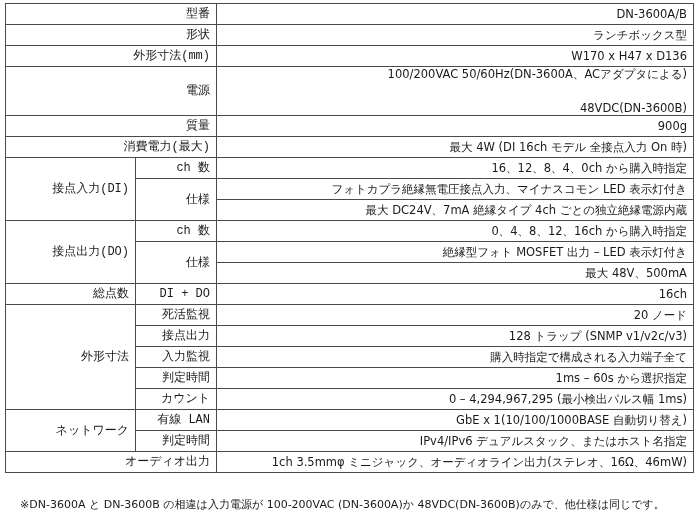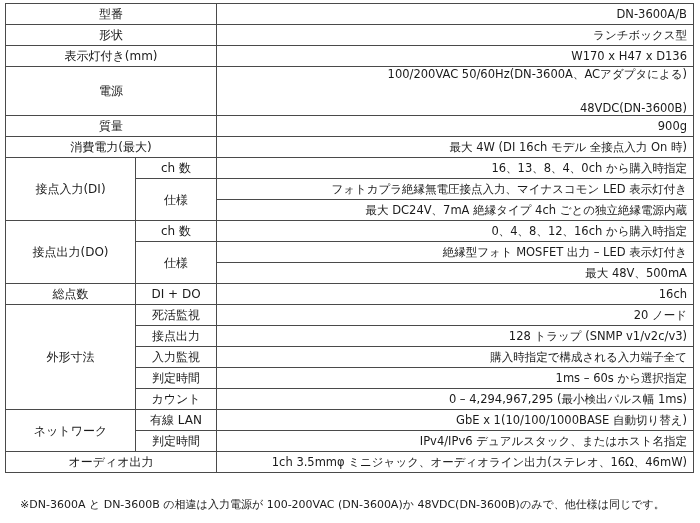--- a/index.html
+++ b/index.html
@@ -17,21 +17,21 @@
   }
   table.spec td {
     border: 1.5px solid #4a4a4a;
     padding: 0 6px;
     height: 20px;
     line-height: 14px;
     vertical-align: middle;
     white-space: nowrap;
     overflow: hidden;
   }
-  table.spec td.lbl { text-align: center; }
+  table.spec td.lbl { text-align: right; font-family: Liberation Mono, monospace; }
   table.spec td.val { text-align: right; font-size: 11.5px; }
   table.spec tr.tall td { height: 41px; }
   .footnote {
     position: absolute; left: 20px; top: 497px;
     font-size: 11px; white-space: nowrap;
   }
 </style>
 </head>
 <body>
 
@@ -44,21 +44,21 @@
   <tbody>
       <tr>
     <td class="lbl" colspan="2">型番</td>
     <td class="val">DN-3600A/B</td>
   </tr>
   <tr>
     <td class="lbl" colspan="2">形状</td>
     <td class="val">ランチボックス型</td>
   </tr>
   <tr>
-    <td class="lbl" colspan="2">表示灯付き(mm)</td>
+    <td class="lbl" colspan="2">外形寸法(mm)</td>
     <td class="val">W170 x H47 x D136</td>
   </tr>
   <tr class="tall">
     <td class="lbl" colspan="2">電源</td>
     <td class="val">
       <div>100/200VAC 50/60Hz(DN-3600A、ACアダプタによる)</div>
       <div style="margin-top:20px">48VDC(DN-3600B)</div>
     </td>
   </tr>
   <tr>
@@ -66,21 +66,21 @@
     <td class="val">900g</td>
   </tr>
   <tr>
     <td class="lbl" colspan="2">消費電力(最大)</td>
     <td class="val">最大  4W (DI 16ch モデル  全接点入力 On  時)</td>
   </tr>
 
   <tr>
     <td class="lbl" rowspan="3">接点入力(DI)</td>
     <td class="lbl">ch 数</td>
-    <td class="val">16、13、8、4、0ch から購入時指定</td>
+    <td class="val">16、12、8、4、0ch から購入時指定</td>
   </tr>
   <tr>
     <td class="lbl" rowspan="2">仕様</td>
     <td class="val">フォトカプラ絶縁無電圧接点入力、マイナスコモン LED 表示灯付き</td>
   </tr>
   <tr>
     <td class="val">最大 DC24V、7mA   絶縁タイプ   4ch ごとの独立絶縁電源内蔵</td>
   </tr>
 
   <tr>

